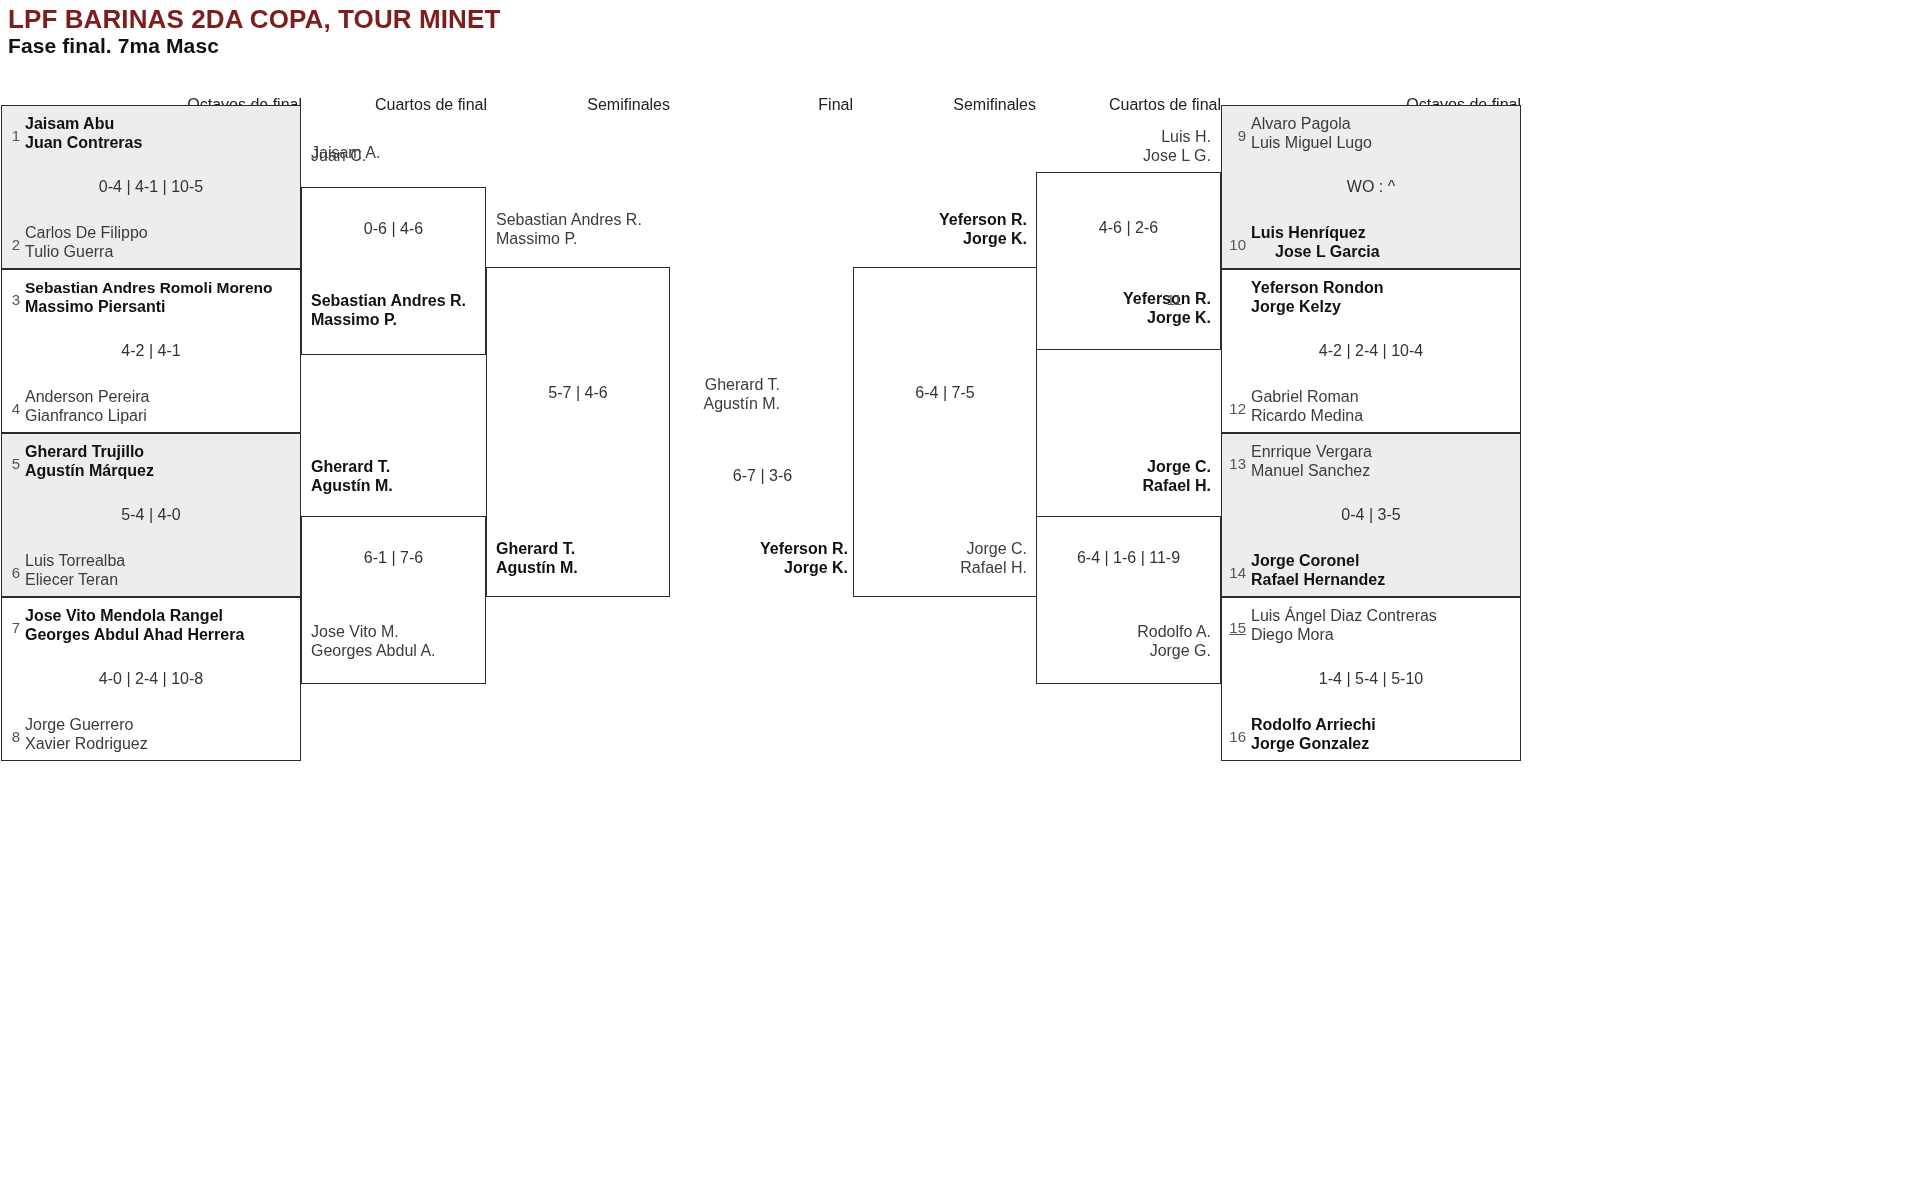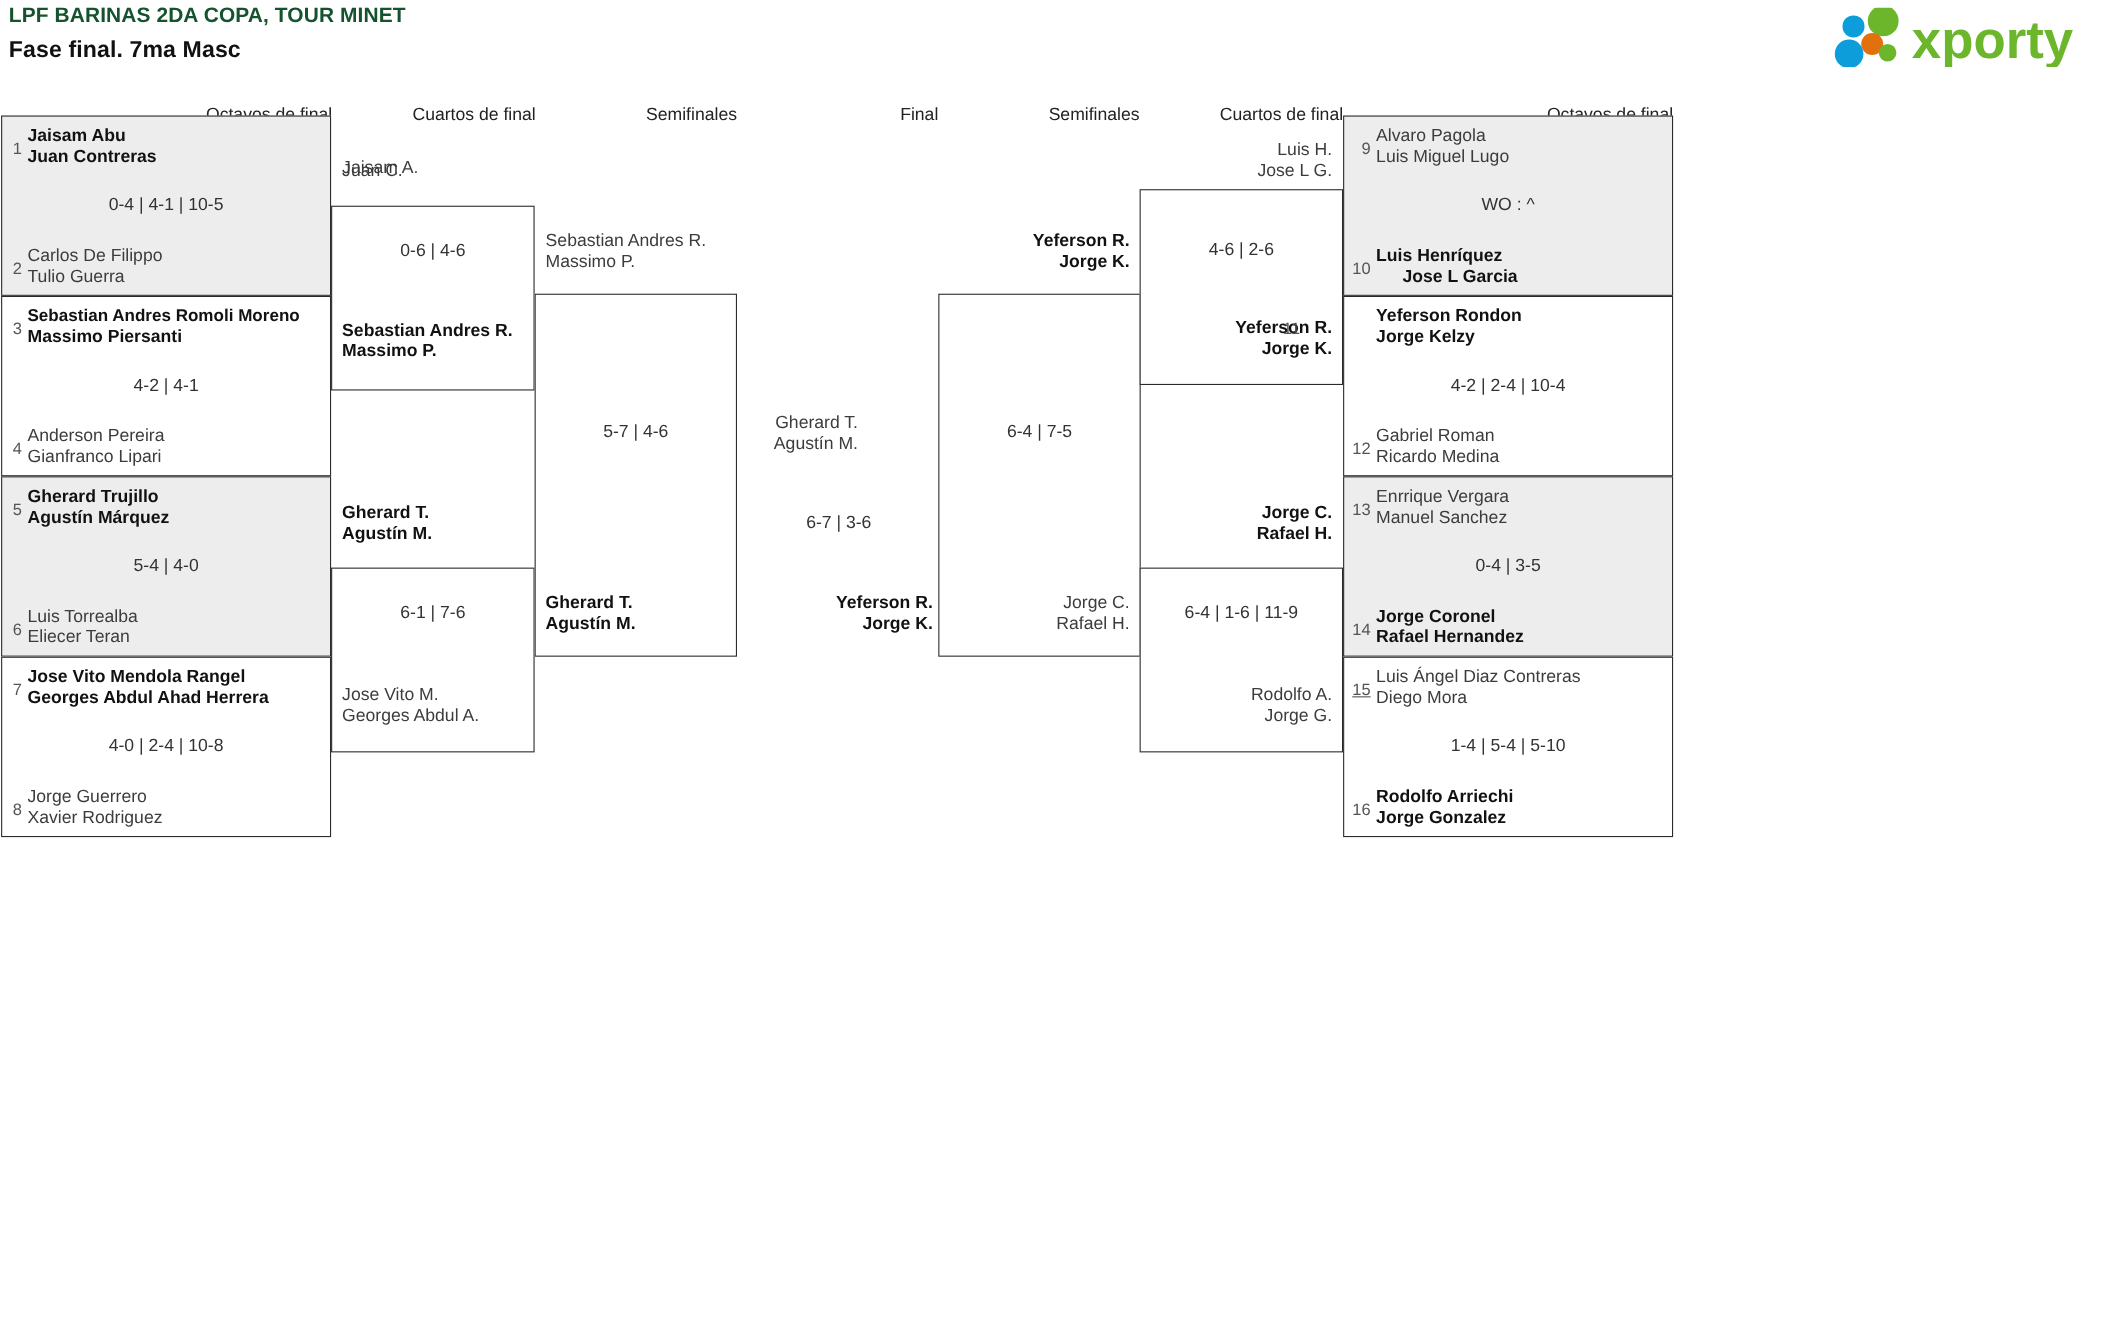--- a/index.html
+++ b/index.html
@@ -8,22 +8,22 @@
     background: #ffffff;
     font-family: "Liberation Sans", sans-serif;
     color: #1a1a1a;
     overflow: hidden;
   }
   #root { position: relative; width: 1920px; height: 1199px; }
 
   
   .hdr-title {
     position: absolute; left: 8px; top: 4px;
-    font-size: 19px; font-weight: bold; letter-spacing: .1px;
-    color: #14532d;
+    font-size: 26px; font-weight: bold; letter-spacing: .1px;
+    color: #7f1d1d;
   }
   .hdr-sub {
     position: absolute; left: 8px; top: 34px;
     font-size: 21px; font-weight: bold; letter-spacing: .1px;
     color: #111;
   }
   .logo { position: absolute; right: 10px; top: 8px; height: 52px; display: flex; align-items: center; }
   .logo svg { display:block; }
 
   
@@ -62,30 +62,20 @@
   .score.ctr { text-align: center; }
 </style>
 </head>
 <body>
 
 <div id="root">
 
   <div class="hdr-title">LPF BARINAS 2DA COPA, TOUR MINET</div>
   <div class="hdr-sub">Fase final. 7ma Masc</div>
 
-  <div class="logo">
-    <svg width="246" height="54" viewBox="0 0 246 54">
-      <circle cx="21" cy="17" r="10" fill="#0d9ddb"></circle>
-      <circle cx="48" cy="12" r="14" fill="#6cb62c"></circle>
-      <circle cx="38" cy="33" r="10" fill="#e2700c"></circle>
-      <circle cx="17" cy="42" r="13" fill="#0d9ddb"></circle>
-      <circle cx="52" cy="41" r="8" fill="#6cb62c"></circle>
-      <text x="74" y="46" font-family="Liberation Sans, sans-serif" font-size="48" font-weight="bold" fill="#6cb62c">xporty</text>
-    </svg>
-  </div>
 
   <div class="round-hdr" style="left:2px;   width:300px;">Octavos de final</div>
   <div class="round-hdr" style="left:302px; width:185px;">Cuartos de final</div>
   <div class="round-hdr" style="left:487px; width:183px;">Semifinales</div>
   <div class="round-hdr" style="left:670px; width:183px;">Final</div>
   <div class="round-hdr" style="left:853px; width:183px;">Semifinales</div>
   <div class="round-hdr" style="left:1036px;width:185px;">Cuartos de final</div>
   <div class="round-hdr" style="left:1221px;width:300px;">Octavos de final</div>
 
   <div class="box shaded" style="left:1px; top:105px; width:300px; height:164px;"></div>

